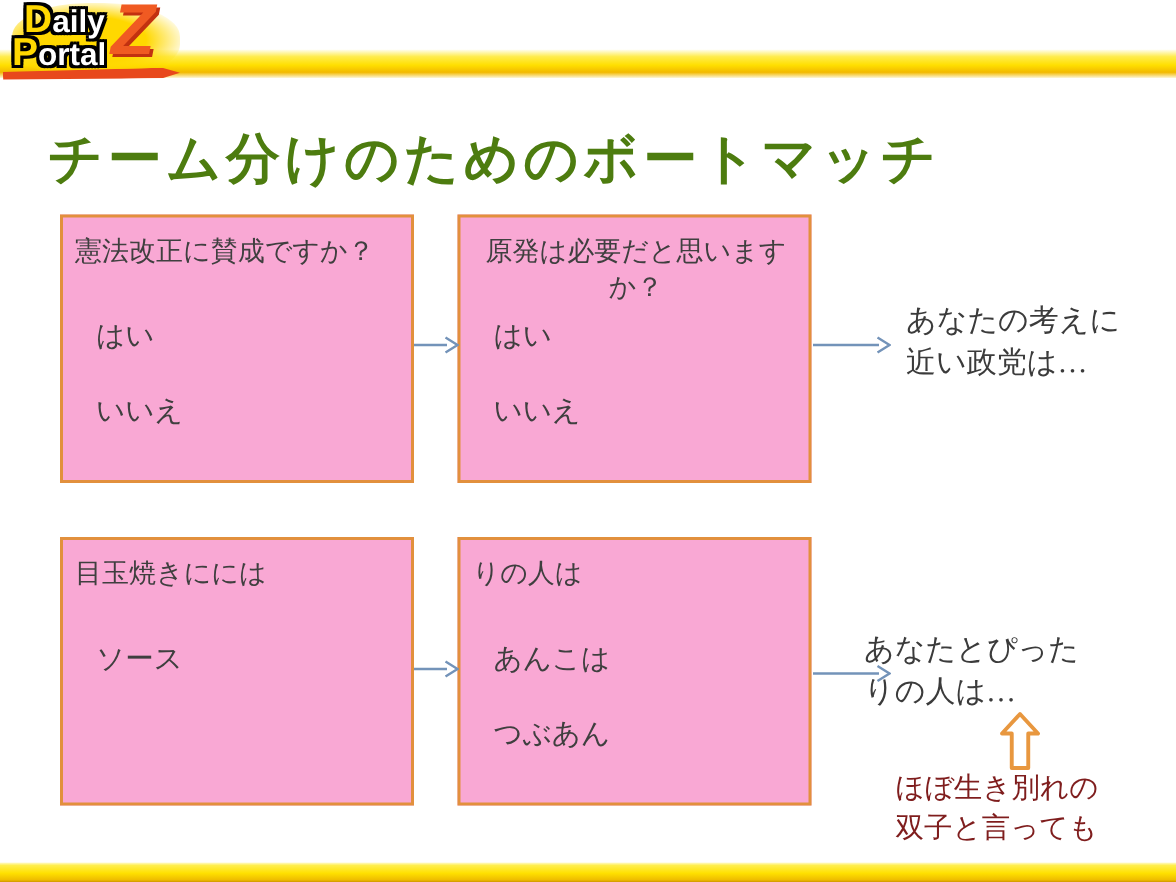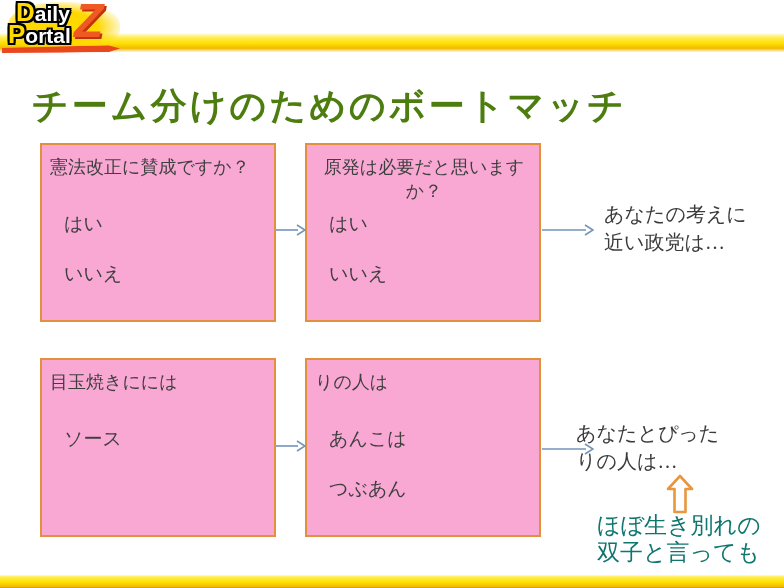--- a/index.html
+++ b/index.html
@@ -69,21 +69,21 @@
   .a3{left:276px;top:439px;}
   .a4{left:542px;top:442px;}
   
   .result{
     position:absolute;font-size:20px;line-height:28px;white-space:pre-line;color:#3b3b3b;font-family:Liberation Serif, serif;
   }
   .r1{left:604px;top:200px;width:160px;}
   .r2{left:576px;top:419px;width:160px;}
   .caption{
     position:absolute;left:597px;top:512px;width:170px;
-    font-size:23px;line-height:27px;white-space:pre-line;color:#0f766e;
+    font-size:19px;line-height:27px;white-space:pre-line;color:#7f1d1d;
   }
   .up-arrow{position:absolute;left:666px;top:474px;}
 </style>
 </head>
 <body>
 
 <div id="slide">
 
   <div class="top-band"></div>
 

